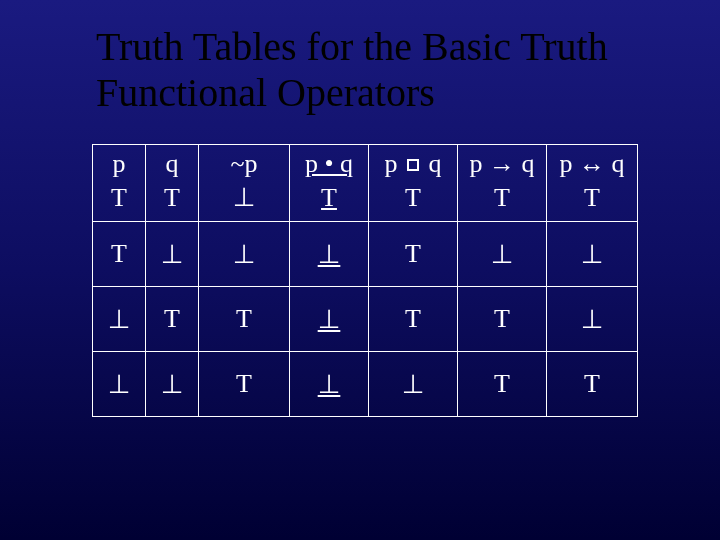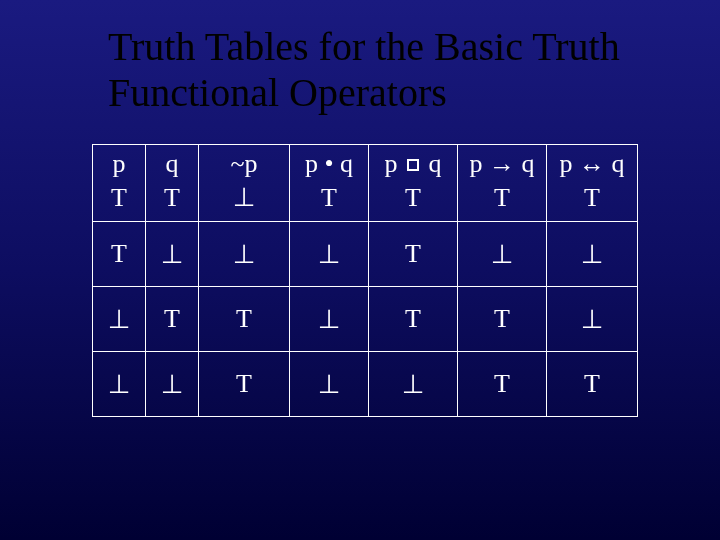--- a/index.html
+++ b/index.html
@@ -18,21 +18,21 @@
     padding: 24px 48px 0 96px;
     box-sizing: border-box;
     width: 100%;
     height: 100%;
   }
   h1.title {
     color: #000;
     font-size: 40px;
     font-weight: normal;
     line-height: 1.15;
-    margin: 0 0 28px 12px;
+    margin: 0 0 28px 0;
   }
   table.truth {
     border-collapse: collapse;
     color: #fff;
     font-size: 26px;
     margin-left: -4px;
   }
   table.truth th, table.truth td {
     border: 1.5px solid #fff;
     text-align: center;
@@ -53,21 +53,21 @@
     line-height: 1.4;
     margin-top: 2px;
   }
   table.truth td {
     height: 64px;
   }
   
   .c0 { width: 52px; }
   .c1 { width: 52px; }
   .c2 { width: 90px; }
-  .c3 { width: 78px; }
+  .c3 { width: 78px; text-decoration: underline; }
   .c4 { width: 88px; }
   .c5 { width: 88px; }
   .c6 { width: 90px; }
   .square {
     display: inline-block;
     width: 12px;
     height: 12px;
     border: 2px solid #fff;
     box-sizing: border-box;
     vertical-align: 1px;

